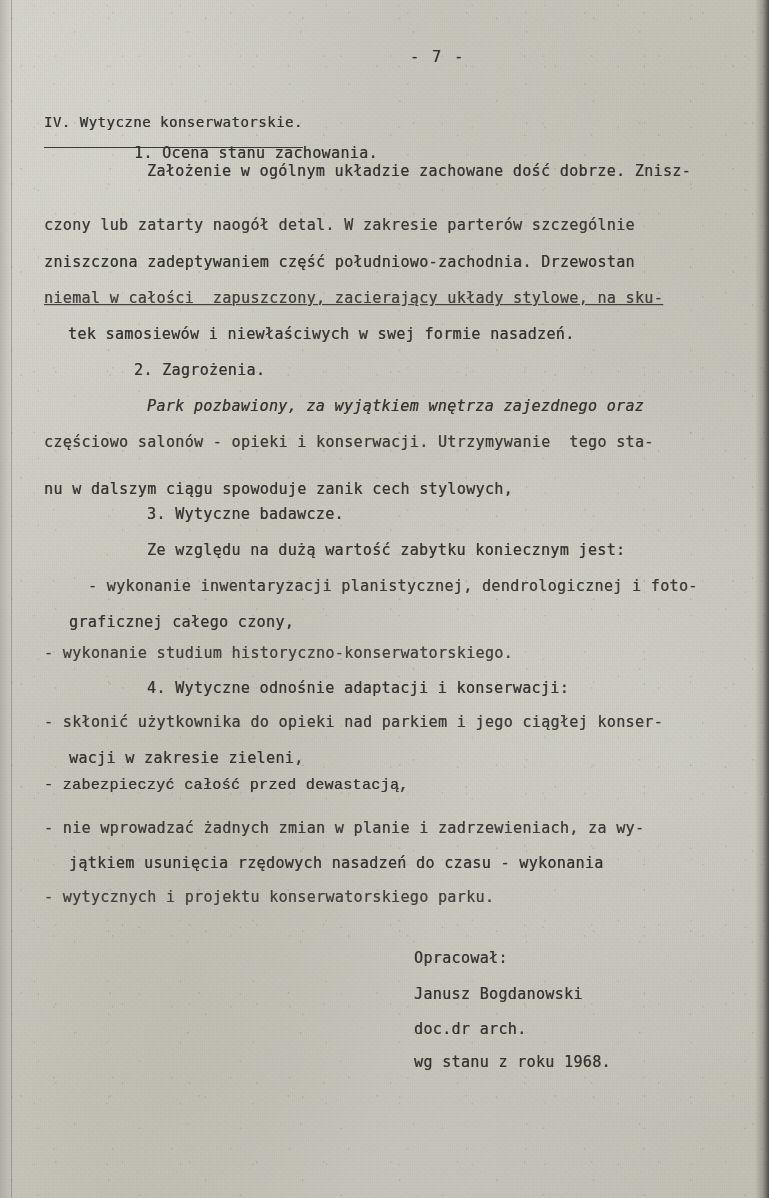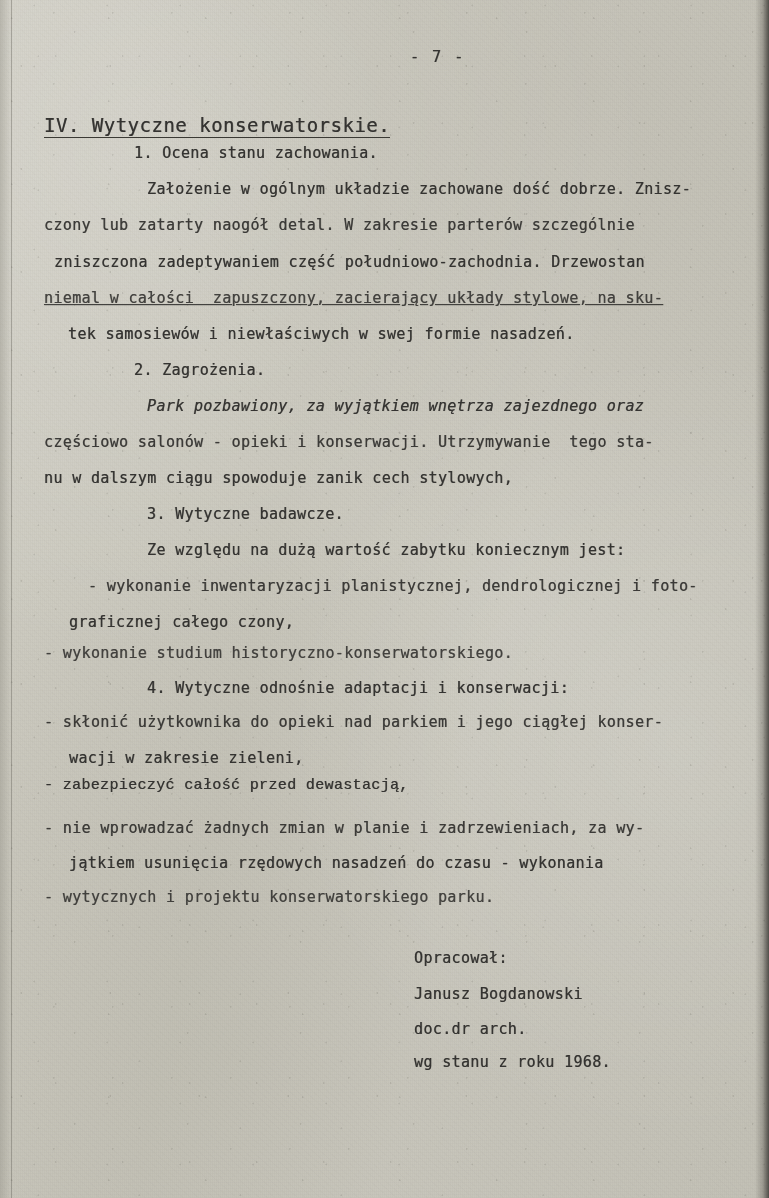--- a/index.html
+++ b/index.html
@@ -103,24 +103,24 @@
     text-align: center;
     font-size: 15px;
     letter-spacing: 2px;
   }
   .page-number span { padding-left: 40px; }
 
   .heading {
     position: absolute;
     top: 114px;
     left: 44px;
-    font-size: 19px;
+    font-size: 14px;
     letter-spacing: 0.5px;
     border-bottom: 1.3px solid #3a3934;
-    padding-bottom: 1px;
+    padding-bottom: 17px;
   }
 
   .line {
     position: absolute;
     left: 44px;
     font-size: 15px;
     line-height: 1;
   }
 
   
@@ -140,30 +140,30 @@
 
   <div class="content">
 
     <div class="page-number tw">
       <span>- 7 -</span>
     </div>
 
     <div class="heading tw">IV. Wytyczne konserwatorskie.</div>
 
     <div class="line tw" style="top:146px;  padding-left:90px;">1. Ocena stanu zachowania.</div>
-    <div class="line tw" style="top:182px;  padding-left:103px;">Założenie w ogólnym układzie zachowane dość dobrze. Znisz-</div>
+    <div class="line tw" style="top:164px;  padding-left:103px;">Założenie w ogólnym układzie zachowane dość dobrze. Znisz-</div>
     <div class="line tw ink-mid" style="top:218px;">czony lub zatarty naogół detal. W zakresie parterów szczególnie</div>
-    <div class="line tw" style="top:255px;margin-left:10px;">zniszczona zadeptywaniem część południowo-zachodnia. Drzewostan</div>
+    <div class="line tw" style="top:255px;">zniszczona zadeptywaniem część południowo-zachodnia. Drzewostan</div>
     <div class="line tw ink-light" style="top:291px;text-decoration:underline;">niemal w całości  zapuszczony, zacierający układy stylowe, na sku-</div>
     <div class="line tw" style="top:327px;margin-left:24px;">tek samosiewów i niewłaściwych w swej formie nasadzeń.</div>
 
     <div class="line tw" style="top:363px;  padding-left:90px;">2. Zagrożenia.</div>
     <div class="line tw" style="top:399px;  padding-left:103px;font-style:italic;">Park pozbawiony, za wyjątkiem wnętrza zajezdnego oraz</div>
     <div class="line tw ink-mid" style="top:435px;">częściowo salonów - opieki i konserwacji. Utrzymywanie  tego sta-</div>
-    <div class="line tw" style="top:471px;">nu w dalszym ciągu spowoduje zanik cech stylowych,</div>
+    <div class="line tw" style="top:482px;">nu w dalszym ciągu spowoduje zanik cech stylowych,</div>
 
     <div class="line tw" style="top:507px;  padding-left:103px;text-align:right;">3. Wytyczne badawcze.</div>
     <div class="line tw" style="top:543px;  padding-left:103px;">Ze względu na dużą wartość zabytku koniecznym jest:</div>
     <div class="line tw ink-mid" style="top:579px;margin-left:44px;">- wykonanie inwentaryzacji planistycznej, dendrologicznej i foto-</div>
     <div class="line tw" style="top:615px;  padding-left:25px;">graficznej całego czony,</div>
     <div class="line tw ink-light" style="top:646px;">- wykonanie studium historyczno-konserwatorskiego.</div>
 
     <div class="line tw" style="top:681px;  padding-left:103px;">4. Wytyczne odnośnie adaptacji i konserwacji:</div>
     <div class="line tw ink-mid" style="top:715px;">- skłonić użytkownika do opieki nad parkiem i jego ciągłej konser-</div>
     <div class="line tw" style="top:751px;  padding-left:25px;">wacji w zakresie zieleni,</div>

